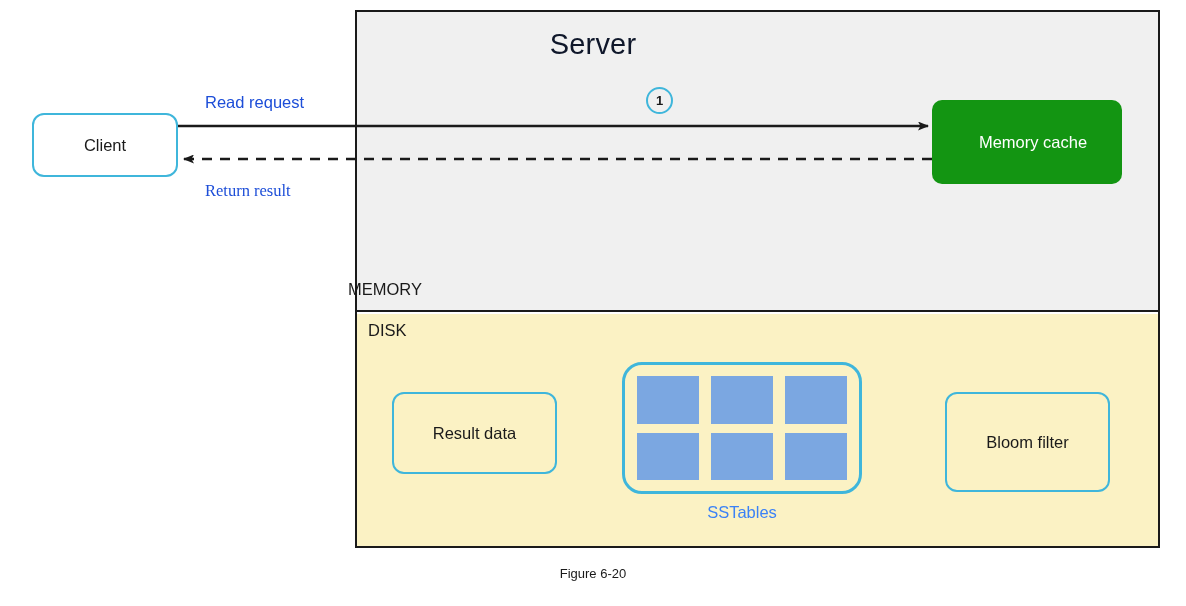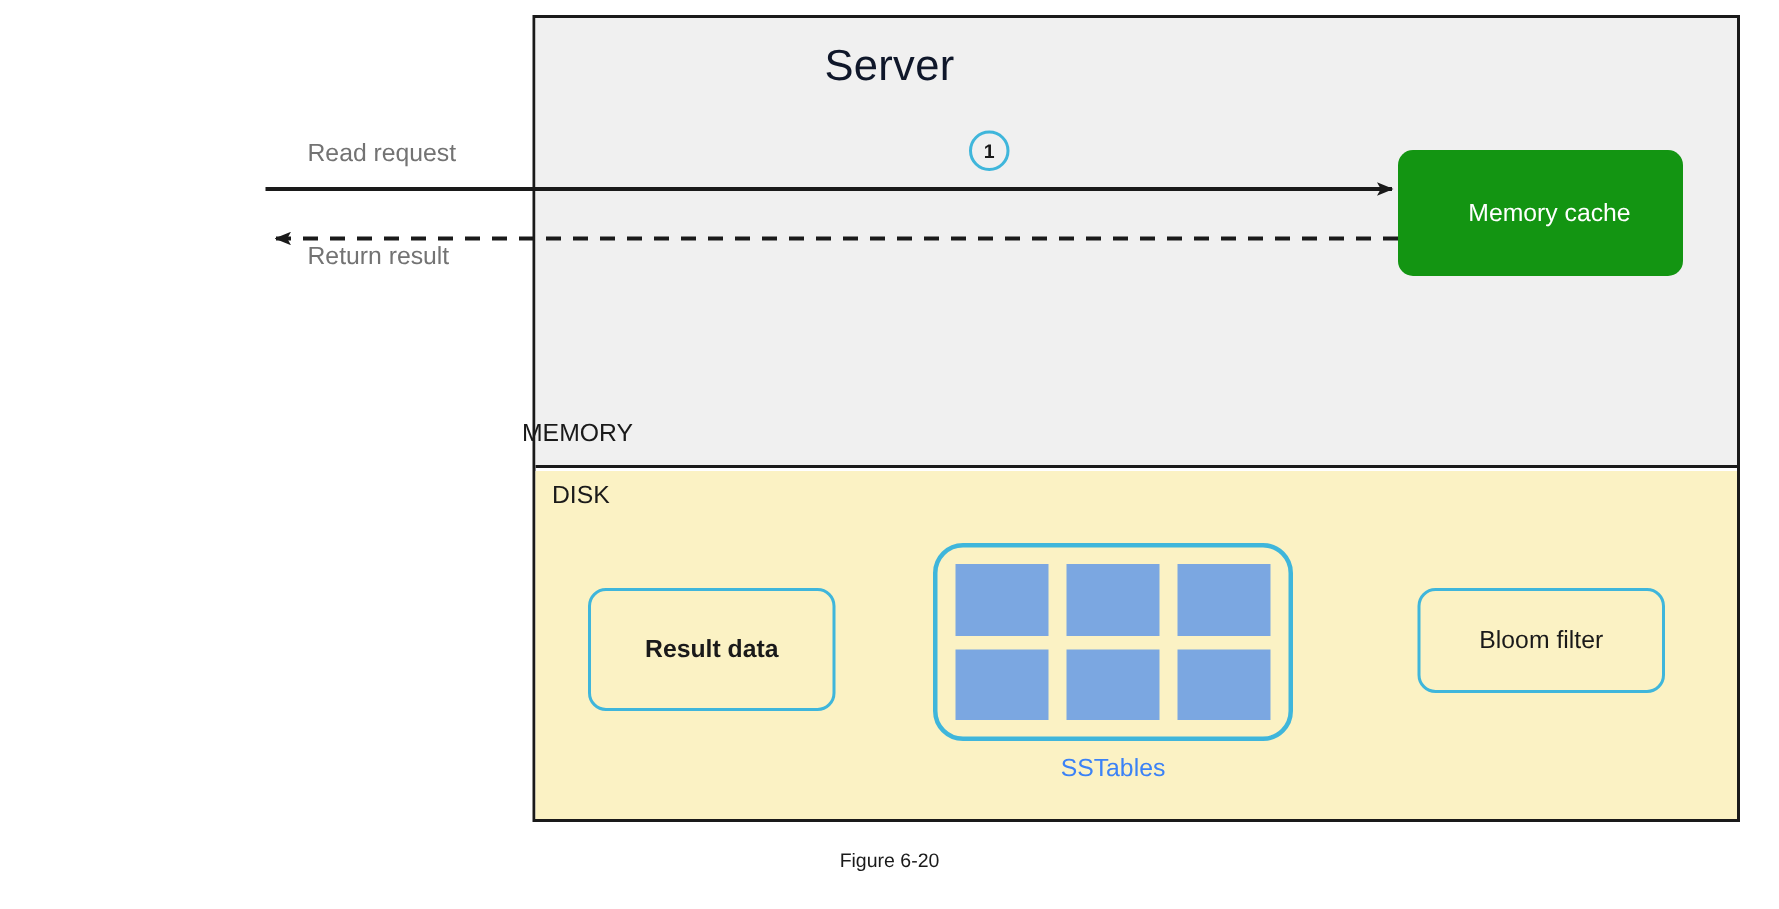--- a/index.html
+++ b/index.html
@@ -119,27 +119,26 @@
     color: #ffffff;
     font-size: 16.5px;
     padding-left: 12px;
   }
   .result-node {
     left: 392px;
     top: 392px;
     width: 165px;
     height: 82px;
     background: transparent;
-    font-weight: bold;
   }
   .bloom-node {
     left: 945px;
     top: 392px;
     width: 165px;
-    height: 70px;
+    height: 100px;
     background: transparent;
   }
 
   
   .sstables-group {
     position: absolute;
     left: 622px;
     top: 362px;
     width: 240px;
     height: 132px;
@@ -163,26 +162,26 @@
     width: 240px;
     text-align: center;
     font-size: 16.5px;
     color: #3b82f6;
   }
 
   
   .edge-label {
     position: absolute;
     font-size: 16.5px;
-    color: #737373;
+    color: #1d4ed8;
     white-space: nowrap;
     background: transparent;
   }
   .label-read   { left: 205px; top: 93px; }
-  .label-return { left: 205px; top: 162px; }
+  .label-return { left: 205px; top: 181px; font-family: Liberation Serif, serif; }
 
   
   .figure-caption {
     position: absolute;
     left: 0;
     top: 566px;
     width: 100%;
     text-align: center;
     font-size: 13px;
     color: #1a1a1a;
@@ -222,20 +221,23 @@
     </defs>
 
     <line x1="177" y1="126" x2="928" y2="126" stroke="#1a1a1a" stroke-width="2.6" marker-end="url(#arrow-right)"></line>
 
     <line x1="932" y1="159" x2="184" y2="159" stroke="#1a1a1a" stroke-width="2.6" stroke-dasharray="10 8" marker-end="url(#arrow-left)"></line>
   </svg>
 
   <div class="edge-label label-read">Read request</div>
   <div class="edge-label label-return">Return result</div>
 
+  <div class="node client-node">
+    <span>Client</span>
+  </div>
 
   <div class="node cache-node">
     <span>Memory cache</span>
   </div>
 
   <div class="node result-node">
     <span>Result data</span>
   </div>
 
   <div class="node bloom-node">

